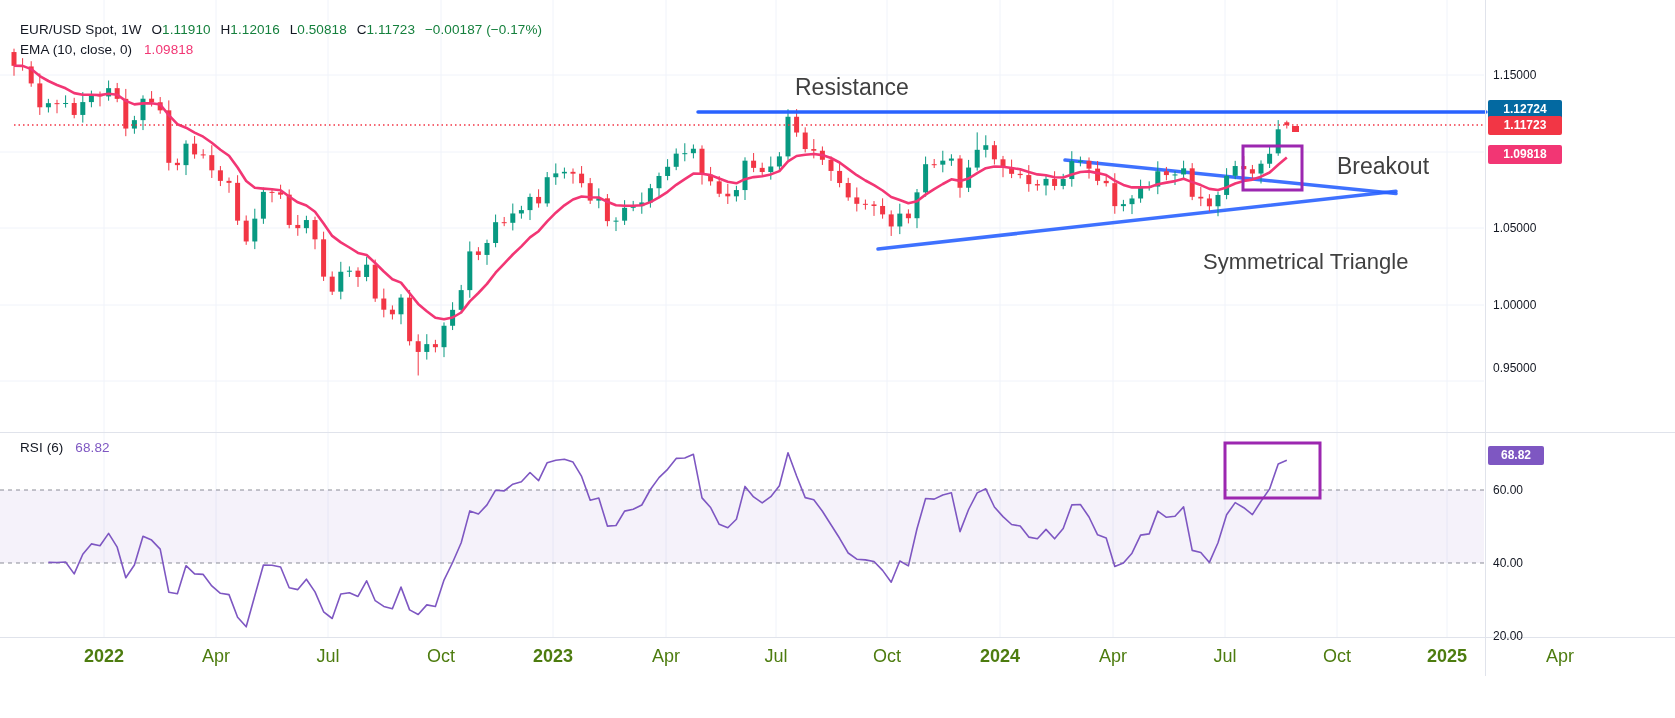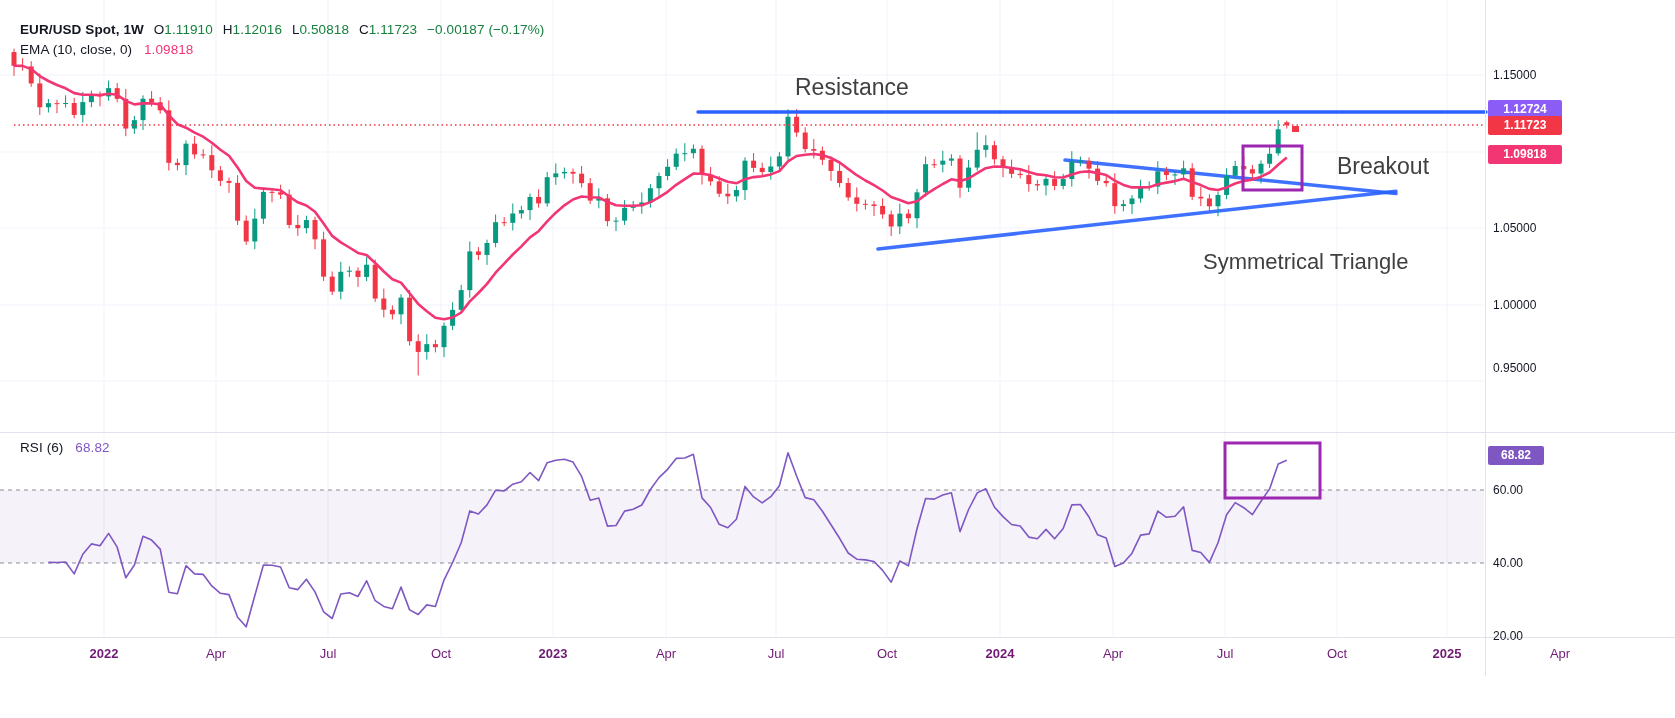--- a/index.html
+++ b/index.html
@@ -2,29 +2,29 @@
 <html><head>
 <meta charset="utf-8">
 <style>
   html,body{margin:0;padding:0;}
   body{width:1675px;height:718px;background:#ffffff;overflow:hidden;
        font-family:"Liberation Sans","DejaVu Sans",sans-serif;color:#131722;position:relative;}
   #chart-svg{position:absolute;left:0;top:0;}
   .hline{position:absolute;left:0;width:1675px;height:1px;background:#e0e3eb;}
   .vline{position:absolute;top:0;width:1px;background:#e0e3eb;}
   .hdr{position:absolute;left:20px;font-size:13.5px;white-space:nowrap;letter-spacing:.1px;}
-  .hdr .sym{font-weight:700;color:#131722;}
+  .hdr .sym{font-weight:400;color:#131722;}
   .hdr .lbl{color:#131722;margin-left:6px;}
   .hdr .red{color:#15803d;}
   .hdr .pink{color:#f23674;}
   .hdr .purple{color:#7e57c2;}
   .badge{position:absolute;left:1488px;width:74px;height:19px;border-radius:2px;
          color:#fff;font-size:12px;font-weight:600;text-align:center;line-height:19px;}
   .axlabel{position:absolute;left:1493px;font-size:12px;color:#131722;line-height:14px;}
-  .xlabel{position:absolute;top:646px;font-size:13px;color:#701a75;transform:translateX(-50%);white-space:nowrap;}
+  .xlabel{position:absolute;top:646px;font-size:18px;color:#4d7c0f;transform:translateX(-50%);white-space:nowrap;}
   .xlabel.year{font-weight:700;}
   .annot{position:absolute;color:#404040;font-size:23px;font-weight:500;white-space:nowrap;cursor:default;}
   #logo-bar{position:absolute;left:0;top:676px;width:1675px;height:42px;background:#fff;}
 </style>
 </head>
 <body>
 
 <svg id="chart-svg" width="1675" height="676">
     <defs>
       <clipPath id="pricePane">
@@ -393,21 +393,21 @@
 
 <div class="annot" style="left:795px;top:74px;">Resistance</div>
 <div class="annot" style="left:1337px;top:153px;">Breakout</div>
 <div class="annot" style="left:1203px;top:249px;font-size:22px;">Symmetrical Triangle</div>
 
 <div id="price-scale">
     <div class="axlabel" style="top: 68px;">1.15000</div>
     <div class="axlabel" style="top: 221px;">1.05000</div>
     <div class="axlabel" style="top: 298px;">1.00000</div>
     <div class="axlabel" style="top: 354px; margin-top: 7px;">0.95000</div>
-    <div class="badge" style="top: 100px; background: #8b5cf6;">1.12724</div>
+    <div class="badge" style="top: 100px; background: #0369a1;">1.12724</div>
     <div class="badge" style="top: 116px; background: rgb(242, 54, 69);">1.11723</div>
     <div class="badge" style="top: 145px; background: rgb(242, 54, 116);">1.09818</div>
     <div class="axlabel" style="top: 483px;">60.00</div>
     <div class="axlabel" style="top: 556px;">40.00</div>
     <div class="axlabel" style="top: 629px;">20.00</div>
     <div class="badge" style="top: 445.5px; width: 56px; background: rgb(126, 87, 194);">68.82</div>
   </div>
 <div id="time-scale">
     <div class="xlabel year" style="left: 104px;">2022</div>
     <div class="xlabel" style="left: 216px;">Apr</div>

